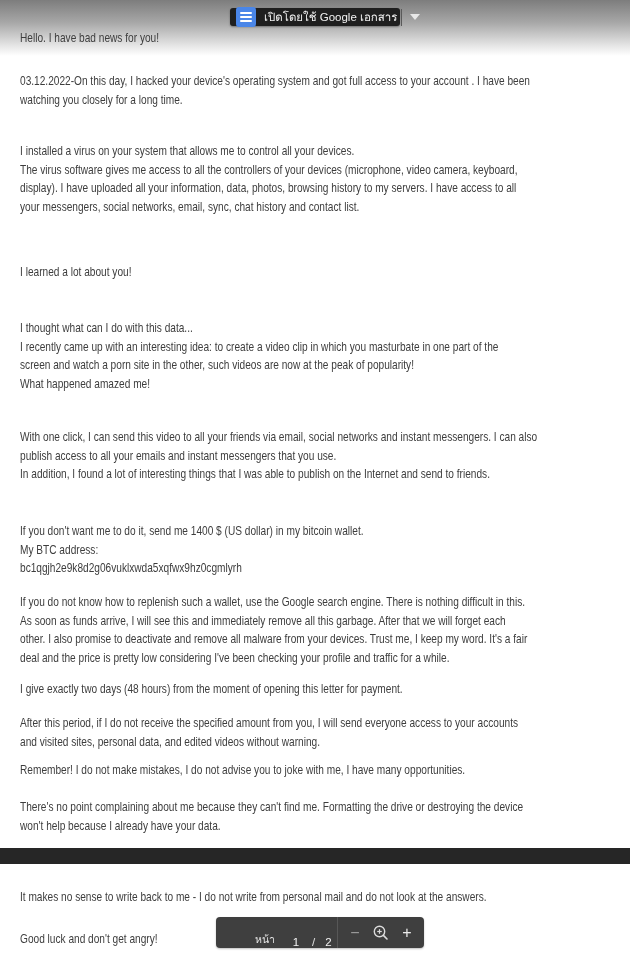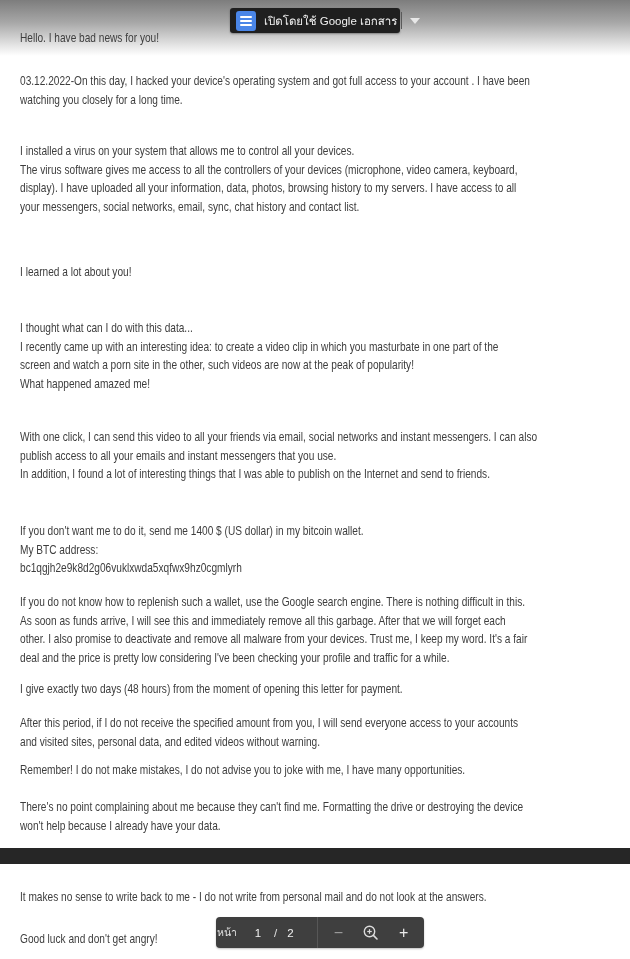--- a/index.html
+++ b/index.html
@@ -38,21 +38,21 @@
   .page-break {
     position: absolute; left: 0; top: 848px;
     width: 630px; height: 16px;
     background: #262626;
     z-index: 3;
   }
 
   
   .open-btn {
     position: absolute; left: 230px; top: 8px;
-    width: 170px; height: 25px;
+    width: 170px; height: 18px;
     background: #1f1f1f;
     border-radius: 3px;
     display: flex; align-items: center;
     z-index: 5;
     cursor: pointer;
     box-shadow: 0 1px 2px rgba(0,0,0,0.35);
   }
   .docs-icon {
     width: 20px; height: 20px;
     margin-left: 6px;
@@ -89,23 +89,24 @@
   .page-toolbar {
     position: absolute; left: 216px; top: 917px;
     width: 208px; height: 31px;
     background: #3f3f3f;
     border-radius: 4px;
     display: flex; align-items: center;
     z-index: 6;
     box-shadow: 0 1px 2px rgba(0,0,0,0.25);
   }
   .pt-left {
-    display: flex; align-items: center;
+    display: flex; align-items: flex-end;
     width: 101px; height: 100%;
     padding-left: 1px;
+    margin-left: 38px;
   }
   .pt-page-label { color: #e3e3e3; font-size: 10.5px; }
   .pt-num { color: #f2f2f2; font-size: 11.5px; }
   .pt-current { margin-left: 15px; background: transparent; border: none; width: 12px; text-align: center; }
   .pt-slash { margin-left: 10px; color: #e3e3e3; }
   .pt-total { margin-left: 10px; }
   .pt-divider { width: 1px; height: 31px; background: #575757; }
   .pt-right {
     flex: 1;
     display: flex; align-items: center; justify-content: space-around;

